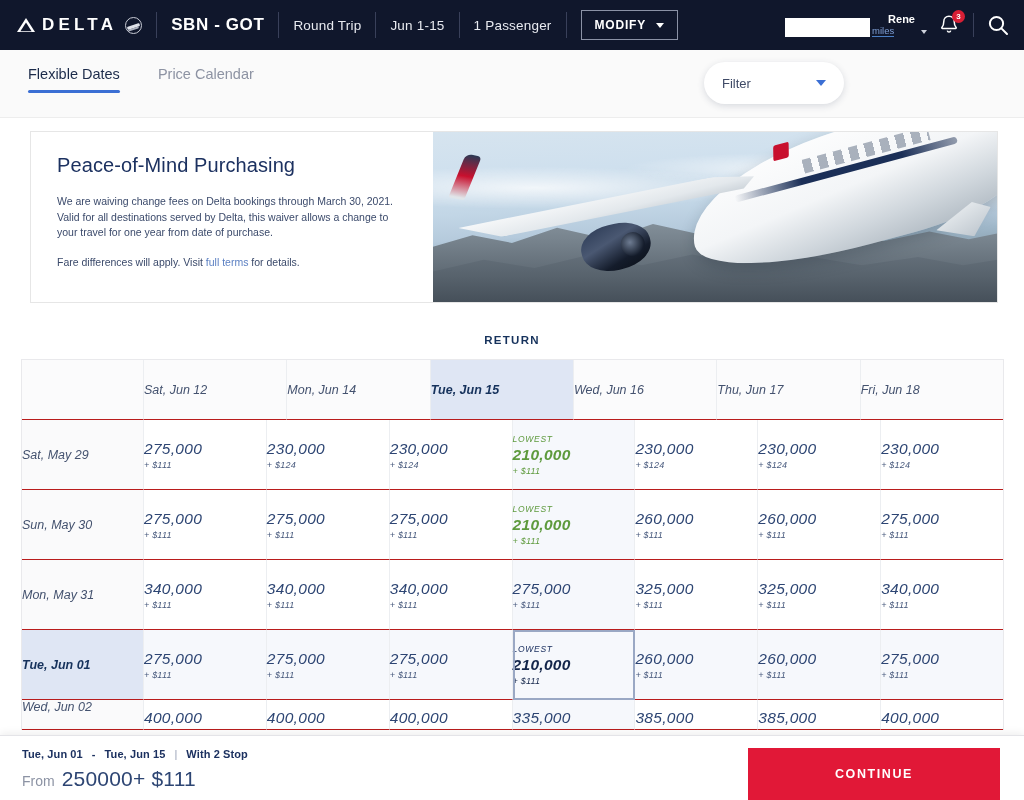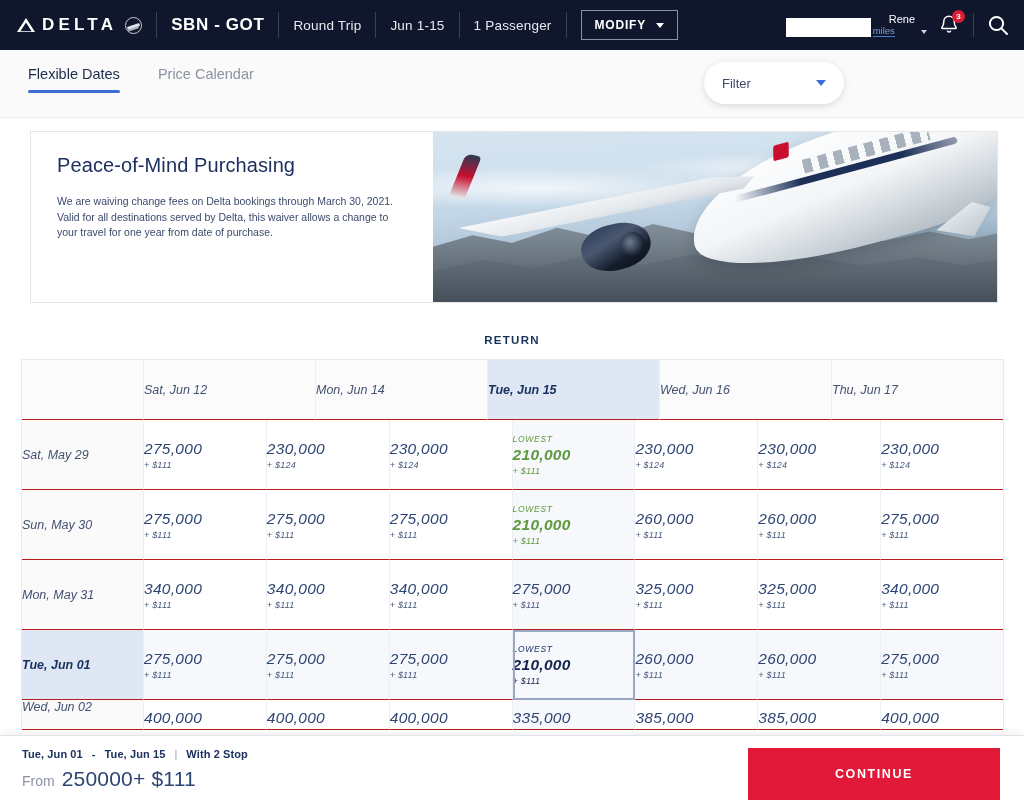--- a/index.html
+++ b/index.html
@@ -42,21 +42,21 @@
   .modify-btn {
     border:1px solid #8b92a6; color:#fff; font-size:12px; font-weight:700;
     letter-spacing:.8px; padding:7px 13px; display:flex; align-items:center; gap:10px;
     background:transparent; cursor:pointer;
   }
   .caret-d { width:0;height:0;border-left:4px solid transparent;border-right:4px solid transparent;border-top:5px solid #fff; }
   .nav-right { margin-left:auto; display:flex; align-items:center; padding-right:14px; gap:0; }
   .miles-box { display:flex; align-items:flex-end; gap:0; }
   .miles-blank { width:85px; height:19px; background:#fff; display:block; }
   .miles-text { display:flex; flex-direction:column; align-items:flex-start; margin-left:2px; }
-  .miles-name { color:#fff; font-size:11px; font-weight:400; line-height:12px;padding-left:16px; }
+  .miles-name { color:#fff; font-size:11px; font-weight:700; line-height:12px;padding-left:16px; }
   .miles-label { color:#7f9fd4; font-size:9.5px; line-height:11px; border-bottom:1.5px solid #4a7ec4; }
   .caret-tiny { width:0;height:0;border-left:3.5px solid transparent;border-right:3.5px solid transparent;border-top:4px solid #cfd3dd; margin:0 10px 3px 6px; }
   .bell-wrap { position:relative; width:24px; height:24px; margin-right:12px; cursor:pointer;}
   .badge {
     position:absolute; top:-3px; right:-4px; background:#d81f35; color:#fff;
     font-size:8px; font-weight:700; width:13px; height:13px; border-radius:50%;
     display:flex; align-items:center; justify-content:center; line-height:1;
   }
   .nav-div2 { width:1px; height:24px; background:#39405a; margin-right:12px; }
   .search-ic { width:24px; height:24px; cursor:pointer; }
@@ -300,20 +300,21 @@
 
   <button class="filter-btn">
     <span>Filter</span>
     <span class="caret-blue"></span>
   </button>
 
   <div class="promo">
     <div class="promo-left">
       <div class="promo-title">Peace-of-Mind Purchasing</div>
       <div class="promo-p">We are waiving change fees on Delta bookings through March 30, 2021. Valid for all destinations served by Delta, this waiver allows a change to your travel for one year from date of purchase.</div>
+      <div class="promo-p promo-p2"><span>Fare differences will apply. Visit </span><a class="promo-link" href="#">full terms</a><span> for details.</span></div>
     </div>
     <div class="promo-img">
       <div class="sky"></div>
       <div class="clouds"></div>
       <div class="mtn"></div>
       <div class="mtn2"></div>
       <div class="plane-body"></div>
       <div class="plane-stripe"></div>
       <div class="plane-title"></div>
       <div class="plane-red"></div>
@@ -337,20 +338,23 @@
         </div>
         <div class="gcell colsel">
           <span>Tue, Jun 15</span>
         </div>
         <div class="gcell">
           <span>Wed, Jun 16</span>
         </div>
         <div class="gcell">
           <span>Thu, Jun 17</span>
         </div>
+        <div class="gcell">
+          <span>Fri, Jun 18</span>
+        </div>
       </div>
       <div class="grow">
         <div class="gcell rowhead">
           <span>Sat, May 29</span>
         </div>
         <div class="gcell">
           <span class="price">275,000</span>
           <span class="fee">+ $111</span>
         </div>
         <div class="gcell">

